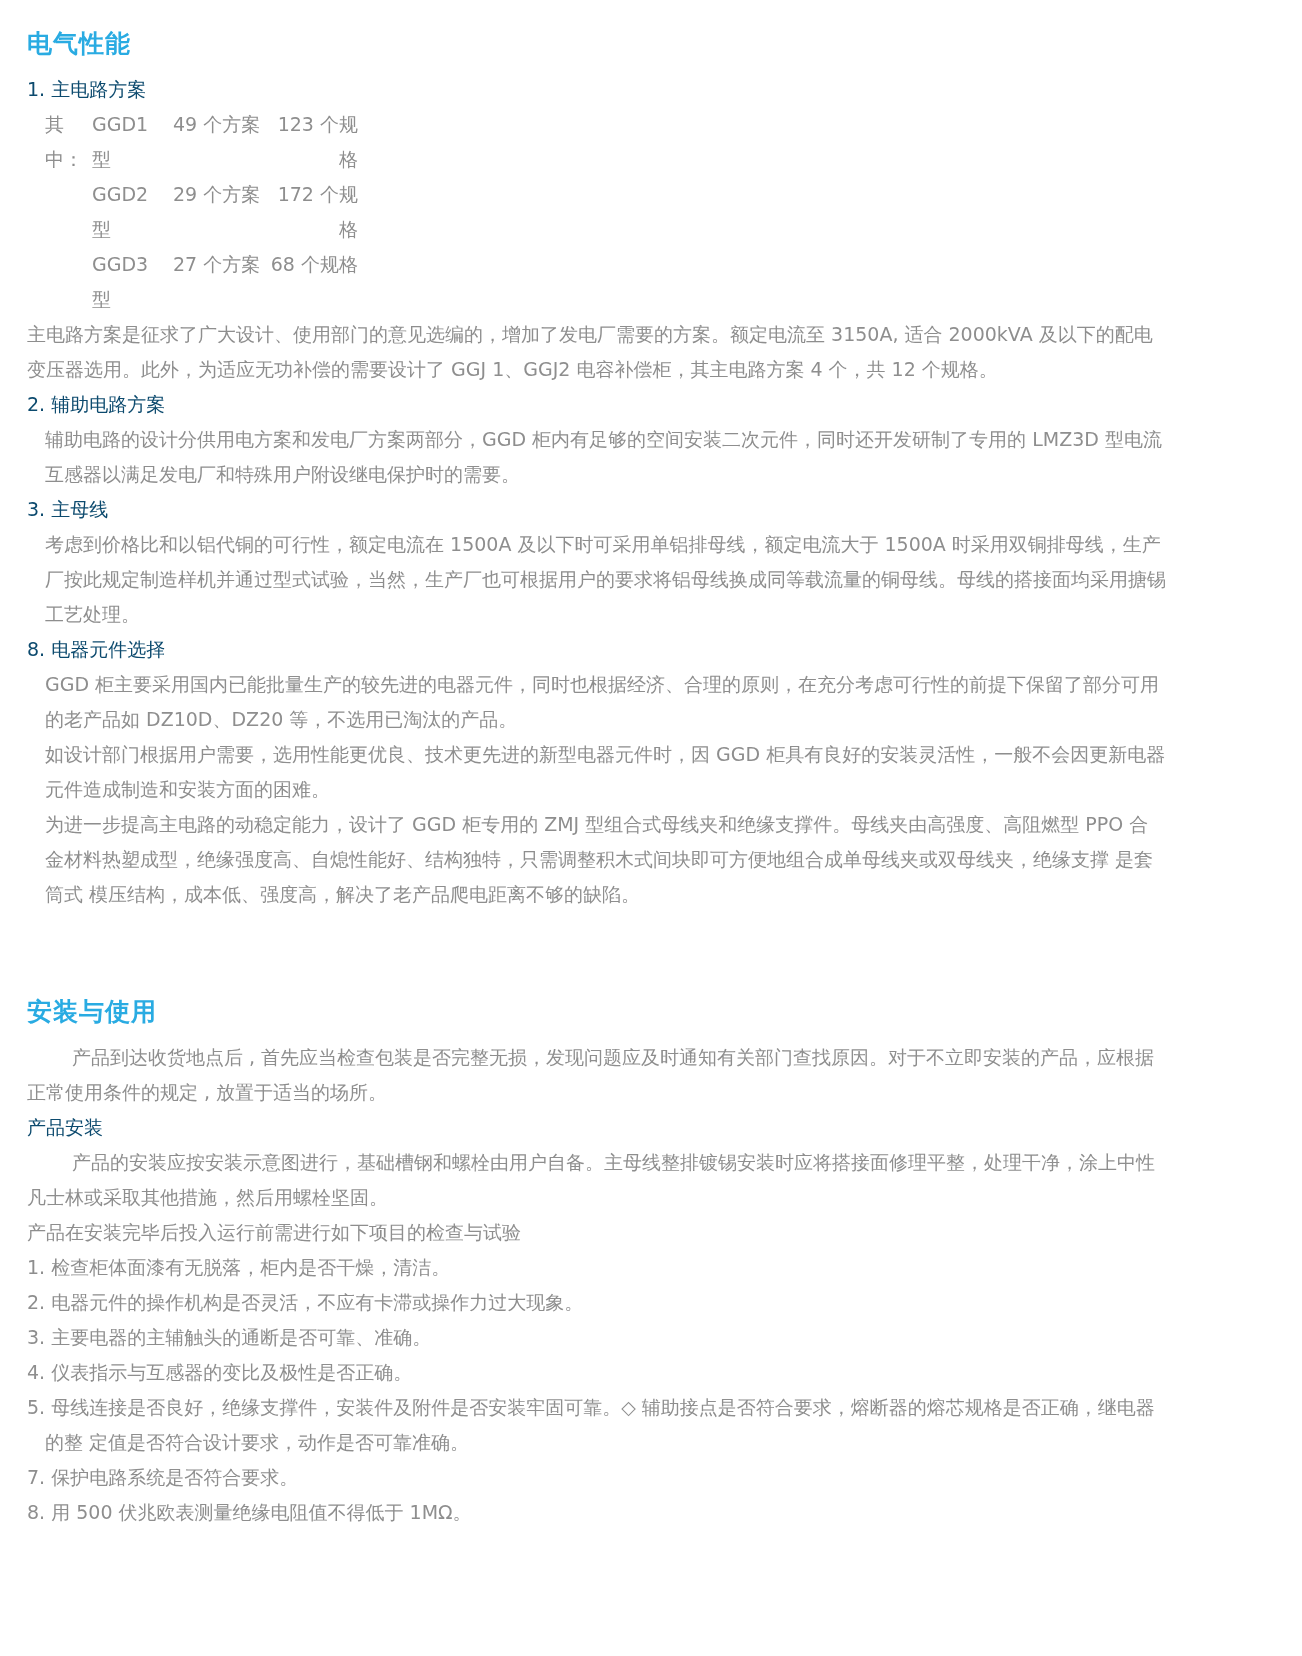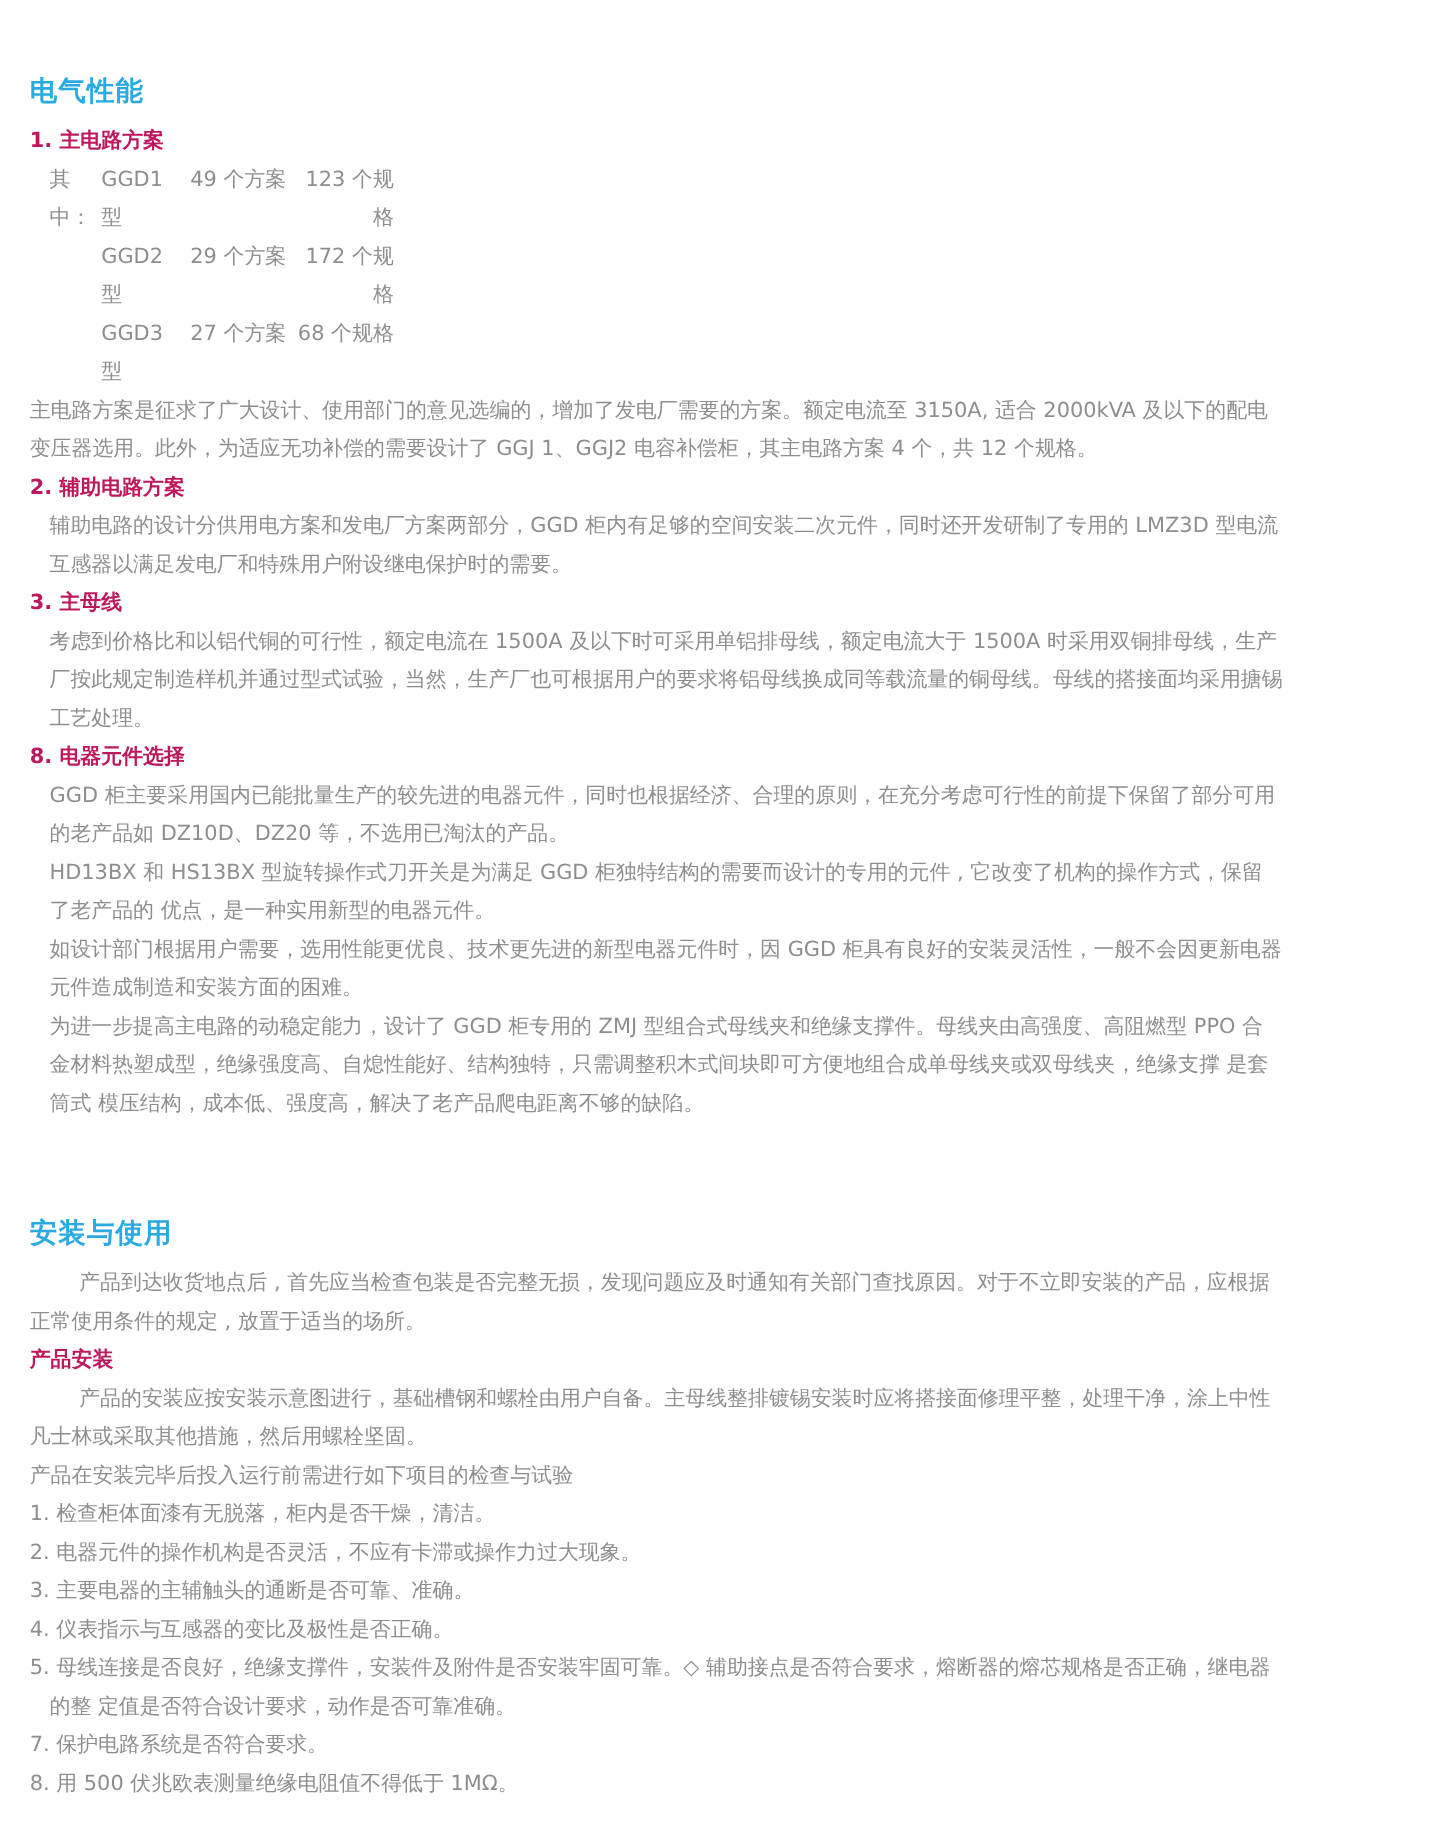--- a/index.html
+++ b/index.html
@@ -13,26 +13,25 @@
     line-height: 35px;
     padding: 24px 135px 60px 27px;
   }
   .sec-title {
     color: #29abe2;
     font-size: 25px;
     font-weight: bold;
     line-height: 40px;
     margin-bottom: 8px;
     letter-spacing: 1px;
-    margin-top: 39px;
   }
   .sub {
-    color: #be185d;
+    color: #0c4a6e;
     font-size: 19px;
-    font-weight: bold;
+    font-weight: normal;
     line-height: 35px;
   }
   p { font-weight: normal; }
   .ind { padding-left: 18px; }          
   .fi  { text-indent: 45px; }           
   .spec-row { display: flex; padding-left: 18px; }
   .spec-prefix { width: 47px; }
   .spec-model  { width: 81px; }
   .spec-plans  { width: 90px; }
   .spec-specs  { width: 95px; text-align: right; }
@@ -71,21 +70,20 @@
     <p>主电路方案是征求了广大设计、使用部门的意见选编的，增加了发电厂需要的方案。额定电流至 3150A, 适合 2000kVA 及以下的配电变压器选用。此外，为适应无功补偿的需要设计了 GGJ 1、GGJ2 电容补偿柜，其主电路方案 4 个，共 12 个规格。</p>
 
     <h2 class="sub">2. 辅助电路方案</h2>
     <p class="ind">辅助电路的设计分供用电方案和发电厂方案两部分，GGD 柜内有足够的空间安装二次元件，同时还开发研制了专用的 LMZ3D 型电流互感器以满足发电厂和特殊用户附设继电保护时的需要。</p>
 
     <h2 class="sub">3. 主母线</h2>
     <p class="ind">考虑到价格比和以铝代铜的可行性，额定电流在 1500A 及以下时可采用单铝排母线，额定电流大于 1500A 时采用双铜排母线，生产厂按此规定制造样机并通过型式试验，当然，生产厂也可根据用户的要求将铝母线换成同等载流量的铜母线。母线的搭接面均采用搪锡工艺处理。</p>
 
     <h2 class="sub">8. 电器元件选择</h2>
     <p class="ind">GGD 柜主要采用国内已能批量生产的较先进的电器元件，同时也根据经济、合理的原则，在充分考虑可行性的前提下保留了部分可用的老产品如 DZ10D、DZ20 等，不选用已淘汰的产品。</p>
-    <p class="ind">HD13BX 和 HS13BX 型旋转操作式刀开关是为满足 GGD 柜独特结构的需要而设计的专用的元件 , 它改变了机构的操作方式，保留了老产品的 优点，是一种实用新型的电器元件。</p>
     <p class="ind">如设计部门根据用户需要，选用性能更优良、技术更先进的新型电器元件时，因 GGD 柜具有良好的安装灵活性，一般不会因更新电器元件造成制造和安装方面的困难。</p>
     <p class="ind">为进一步提高主电路的动稳定能力，设计了 GGD 柜专用的 ZMJ 型组合式母线夹和绝缘支撑件。母线夹由高强度、高阻燃型 PPO 合金材料热塑成型，绝缘强度高、自熄性能好、结构独特，只需调整积木式间块即可方便地组合成单母线夹或双母线夹，绝缘支撑 是套筒式 模压结构，成本低、强度高，解决了老产品爬电距离不够的缺陷。</p>
   </section>
 
   <section class="sec-install">
     <h1 class="sec-title">安装与使用</h1>
 
     <p class="fi">产品到达收货地点后 , 首先应当检查包装是否完整无损，发现问题应及时通知有关部门查找原因。对于不立即安装的产品，应根据正常使用条件的规定 , 放置于适当的场所。</p>
 
     <h2 class="sub">产品安装</h2>

